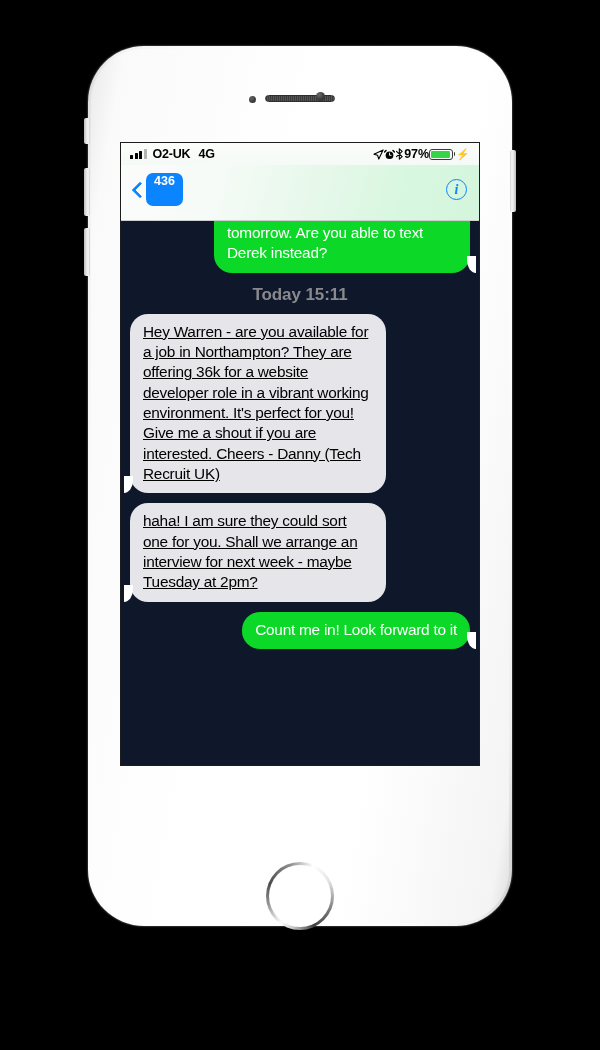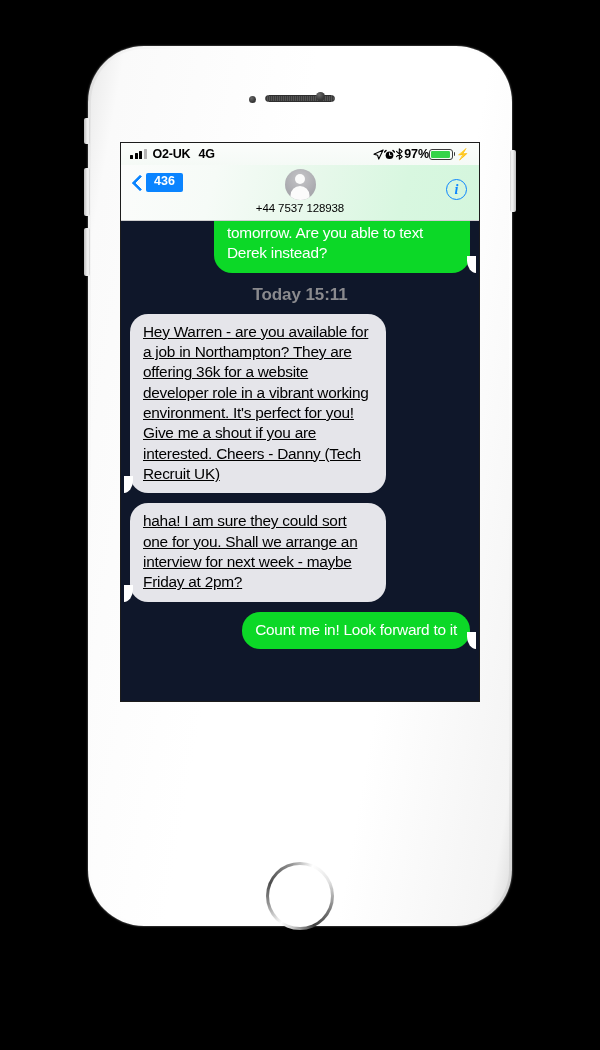--- a/index.html
+++ b/index.html
@@ -82,21 +82,21 @@
       linear-gradient(#ffffff,#ffffff),
       conic-gradient(from 215deg, #ffffff 0deg, #9a9a9a 38deg, #4c4c4c 78deg, #8f8f8f 128deg, #ffffff 168deg, #e3e3e3 208deg, #777 262deg, #3f3f3f 300deg, #cfcfcf 340deg, #ffffff 360deg);
     background-origin: border-box;
     background-clip: content-box, border-box;
   }
 
   
   .screen {
     position: absolute;
     left: 120px; top: 142px;
-    width: 360px; height: 560px;
+    width: 360px; height: 624px;
     background: #ffffff;
     overflow: hidden;
     border: 1px solid #1c1c1c;
   }
 
   
   .status-bar {
     height: 22px;
     display: flex;
     align-items: center;
@@ -154,21 +154,21 @@
   .chev::before {
     content: ""; position: absolute; left: 3px; top: 1px;
     width: 9px; height: 9px;
     border-left: 3px solid #0a84ff; border-bottom: 3px solid #0a84ff;
     transform: rotate(45deg);
     border-radius: 1px;
   }
   .badge {
     background: #0a84ff; color: #fff;
     font-size: 12.5px; font-weight: bold;
-    padding: 2px 8px 4px; border-radius: 2px;
+    padding: 2px 8px 18px; border-radius: 7px;
     line-height: 1;
   }
   .contact {
     position: absolute; left: 0; right: 0; top: 4px;
     display: flex; flex-direction: column; align-items: center; gap: 2px;
   }
   .avatar {
     width: 31px; height: 31px; border-radius: 50%;
     background: radial-gradient(circle at 50% 30%, #c5c5c8 0%, #a8a8ad 70%, #9b9ba0 100%);
     position: relative; overflow: hidden;
@@ -400,24 +400,20 @@
       </span>
       <span class="bolt">⚡</span>
     </div>
   </div>
 
   <div class="nav-bar">
     <div class="back-group">
       <span class="chev"></span>
       <span class="badge">436</span>
     </div>
-    <div class="contact">
-      <div class="avatar"></div>
-      <div class="contact-name">+44 7537 128938</div>
-    </div>
     <div class="info-btn">i</div>
   </div>
 
   <div class="conversation">
 
     <div class="msg-row out clipped">
       <div class="bubble out clipped">
         <span class="txt">tomorrow. Are you able to text Derek instead?</span>
       </div>
     </div>
@@ -426,21 +422,21 @@
 
     <div class="msg-row in">
       <div class="bubble in">
         <span class="txt">Hey Warren - are you available for a job in Northampton? They are offering 36k for a website developer role in a vibrant working environment. It's perfect for you! Give me a shout if you are interested. Cheers - Danny (Tech Recruit UK)</span>
       </div>
     </div>
 
 
     <div class="msg-row in">
       <div class="bubble in">
-        <span class="txt"><span>haha! I am sure they could sort one for you. Shall we arrange an interview for next week - maybe </span><span class="datalink">Friday at 2pm</span><span>?</span></span>
+        <span class="txt"><span>haha! I am sure they could sort one for you. Shall we arrange an interview for next week - maybe </span><span class="datalink">Tuesday at 2pm</span><span>?</span></span>
       </div>
     </div>
 
     <div class="msg-row out">
       <div class="bubble out">
         <span class="txt">Count me in! Look forward to it</span>
       </div>
     </div>
 
   </div>

